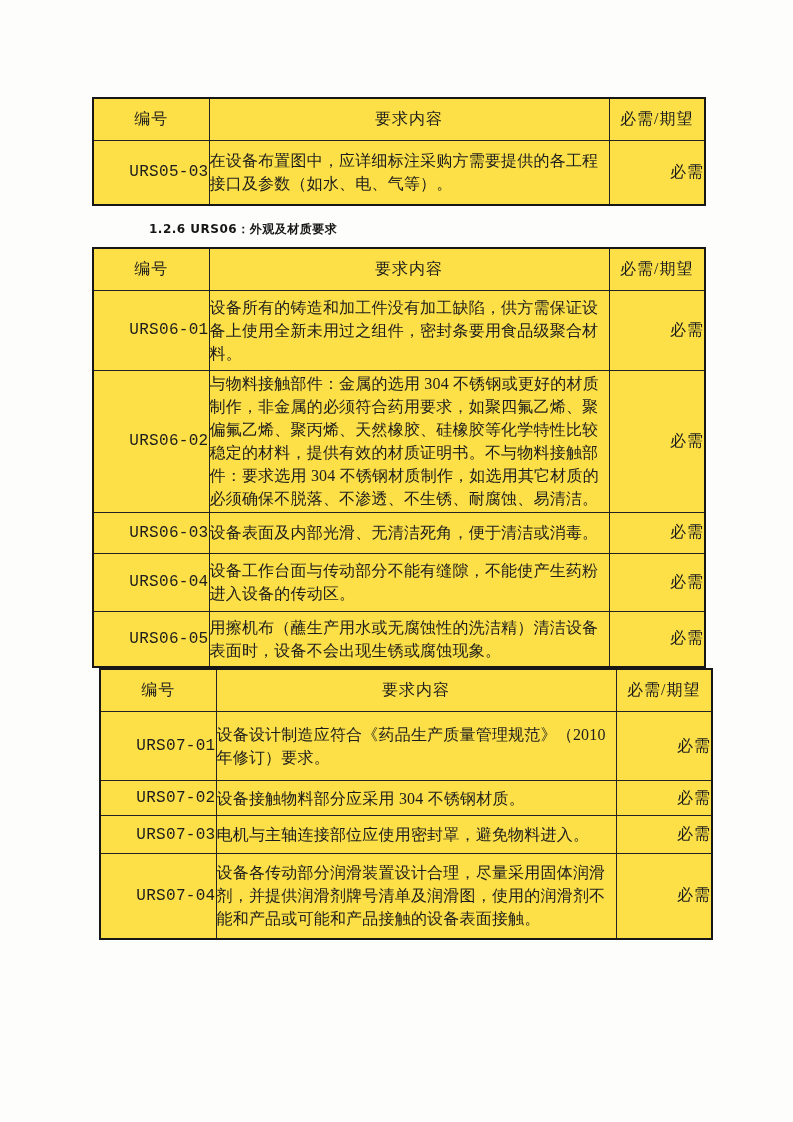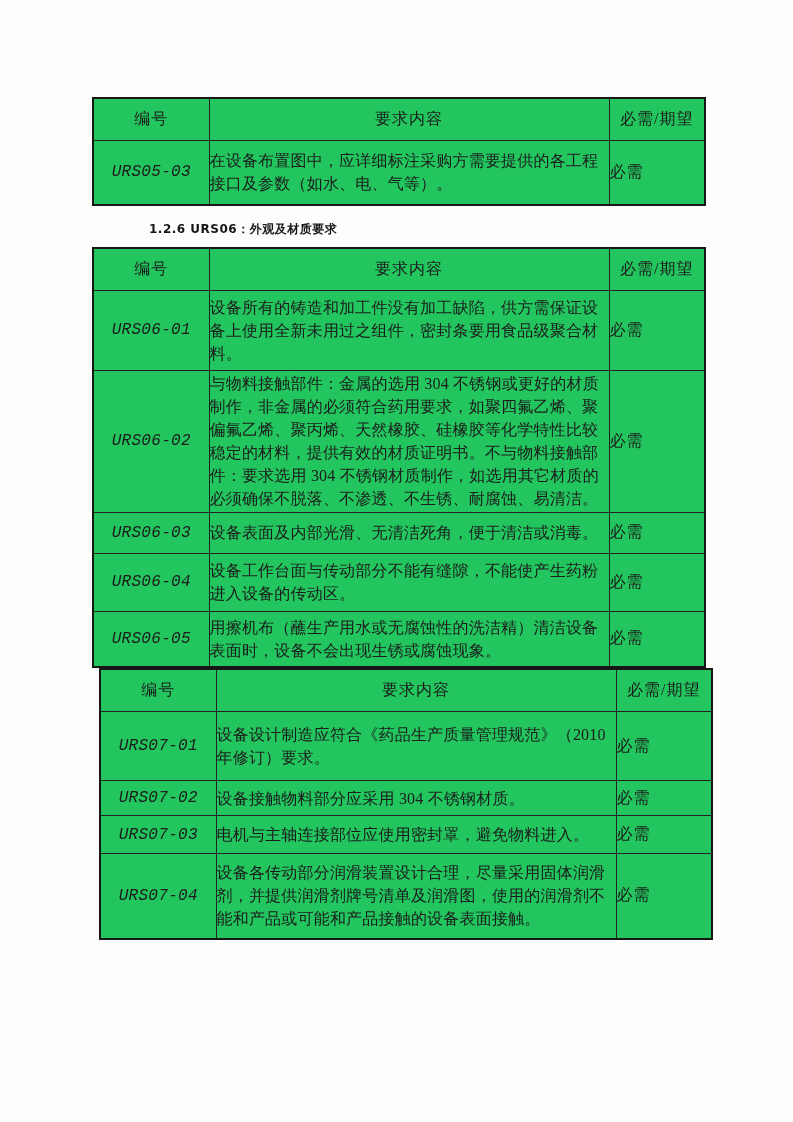--- a/index.html
+++ b/index.html
@@ -28,51 +28,50 @@
     color: #161616;
     margin: 13px 0 7px 57px;
     line-height: 21px;
     white-space: nowrap;
   }
   table.req-table {
     border-collapse: collapse;
     table-layout: fixed;
     width: 612px;
     border: 2.5px solid #171717;
-    background: #22c55e;
+    background: #fde047;
   }
   table.req-table.offset { margin-left: 7px; }
   table.req-table th, table.req-table td {
     border: 1.3px solid #222;
     font-size: 16px;
     color: #1c1c1c;
     vertical-align: middle;
     padding: 0;
     overflow: hidden;
   }
   table.req-table th {
     font-weight: 400;
     text-align: center;
     height: 41px;
     letter-spacing: 1px;
   }
   td.cell-id {
-    text-align: center;
+    text-align: right;
     font-family: "Liberation Mono", "DejaVu Sans Mono", monospace;
     font-size: 15px;
     letter-spacing: 0.3px;
-    font-style: italic;
   }
   td.cell-content {
     text-align: left;
     padding: 6px 10px 6px 13px;
     line-height: 23px;
     letter-spacing: 0.2px;
   }
-  td.cell-req { text-align: left; letter-spacing: 1px; }
+  td.cell-req { text-align: right; letter-spacing: 1px; }
 
   
   #table-0 tbody tr { height: 64px; }
   #table-1 tbody tr:nth-child(1) { height: 80px; }
   #table-1 tbody tr:nth-child(2) { height: 142px; }
   #table-1 tbody tr:nth-child(3) { height: 41px; margin-top: 27px; }
   #table-1 tbody tr:nth-child(4) { height: 58px; }
   #table-1 tbody tr:nth-child(5) { height: 56px; margin-left: 48px; }
   #table-1 tbody tr:nth-child(6) { height: 54px; }
   #table-2 tbody tr:nth-child(1) { height: 69px; }

